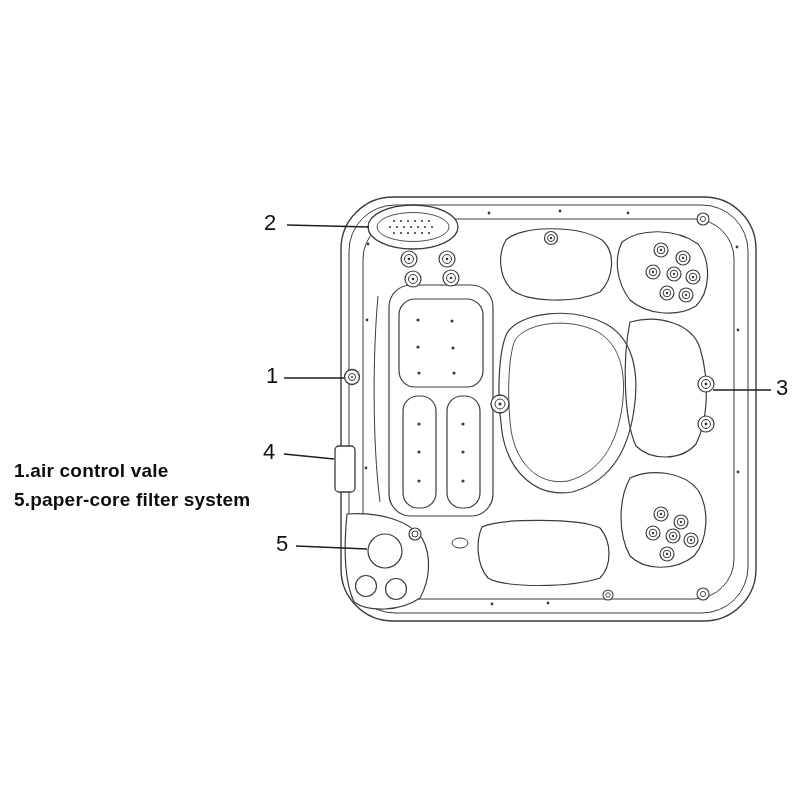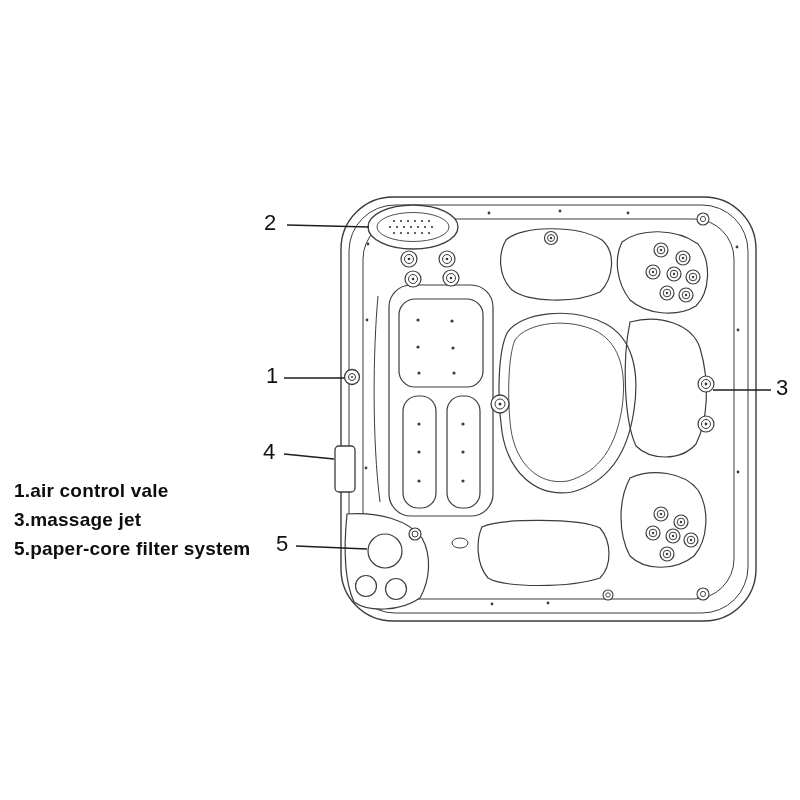--- a/index.html
+++ b/index.html
@@ -1,20 +1,20 @@
 <!DOCTYPE html>
 <html><head>
 <meta charset="utf-8">
 <style>
   html,body{margin:0;padding:0;background:#ffffff;}
   body{width:800px;height:800px;overflow:hidden;font-family:"Liberation Sans",sans-serif;}
   .stage{position:relative;width:800px;height:800px;background:#fff;}
   .stage svg{position:absolute;left:0;top:0;}
   .callout{position:absolute;font-size:22px;font-weight:500;color:#111;line-height:1;}
-  .legend{position:absolute;left:14px;top:476px;color:#0d0d0d;font-size:19px;font-weight:700;line-height:29px;letter-spacing:0.2px;}
+  .legend{position:absolute;left:14px;top:456px;color:#0d0d0d;font-size:19px;font-weight:700;line-height:29px;letter-spacing:0.2px;}
   .legend-item{white-space:nowrap;}
 </style>
 </head>
 <body>
 
 <div class="stage">
 
   <svg width="800" height="800" viewBox="0 0 800 800">
 
     <g stroke="#3c3c3c" fill="none">
@@ -219,17 +219,16 @@
   </svg>
 
   <div class="callout" style="left:266px;top:365px;">1</div>
   <div class="callout" style="left:264px;top:212px;">2</div>
   <div class="callout" style="left:776px;top:377px;">3</div>
   <div class="callout" style="left:263px;top:441px;">4</div>
   <div class="callout" style="left:276px;top:533px;">5</div>
 
   <div class="legend">
     <div class="legend-item">1.air control vale</div>
-    <div class="legend-item">3.massage jet</div>
     <div class="legend-item">5.paper-core filter system</div>
   </div>
 
 </div>
 
 </body></html>

